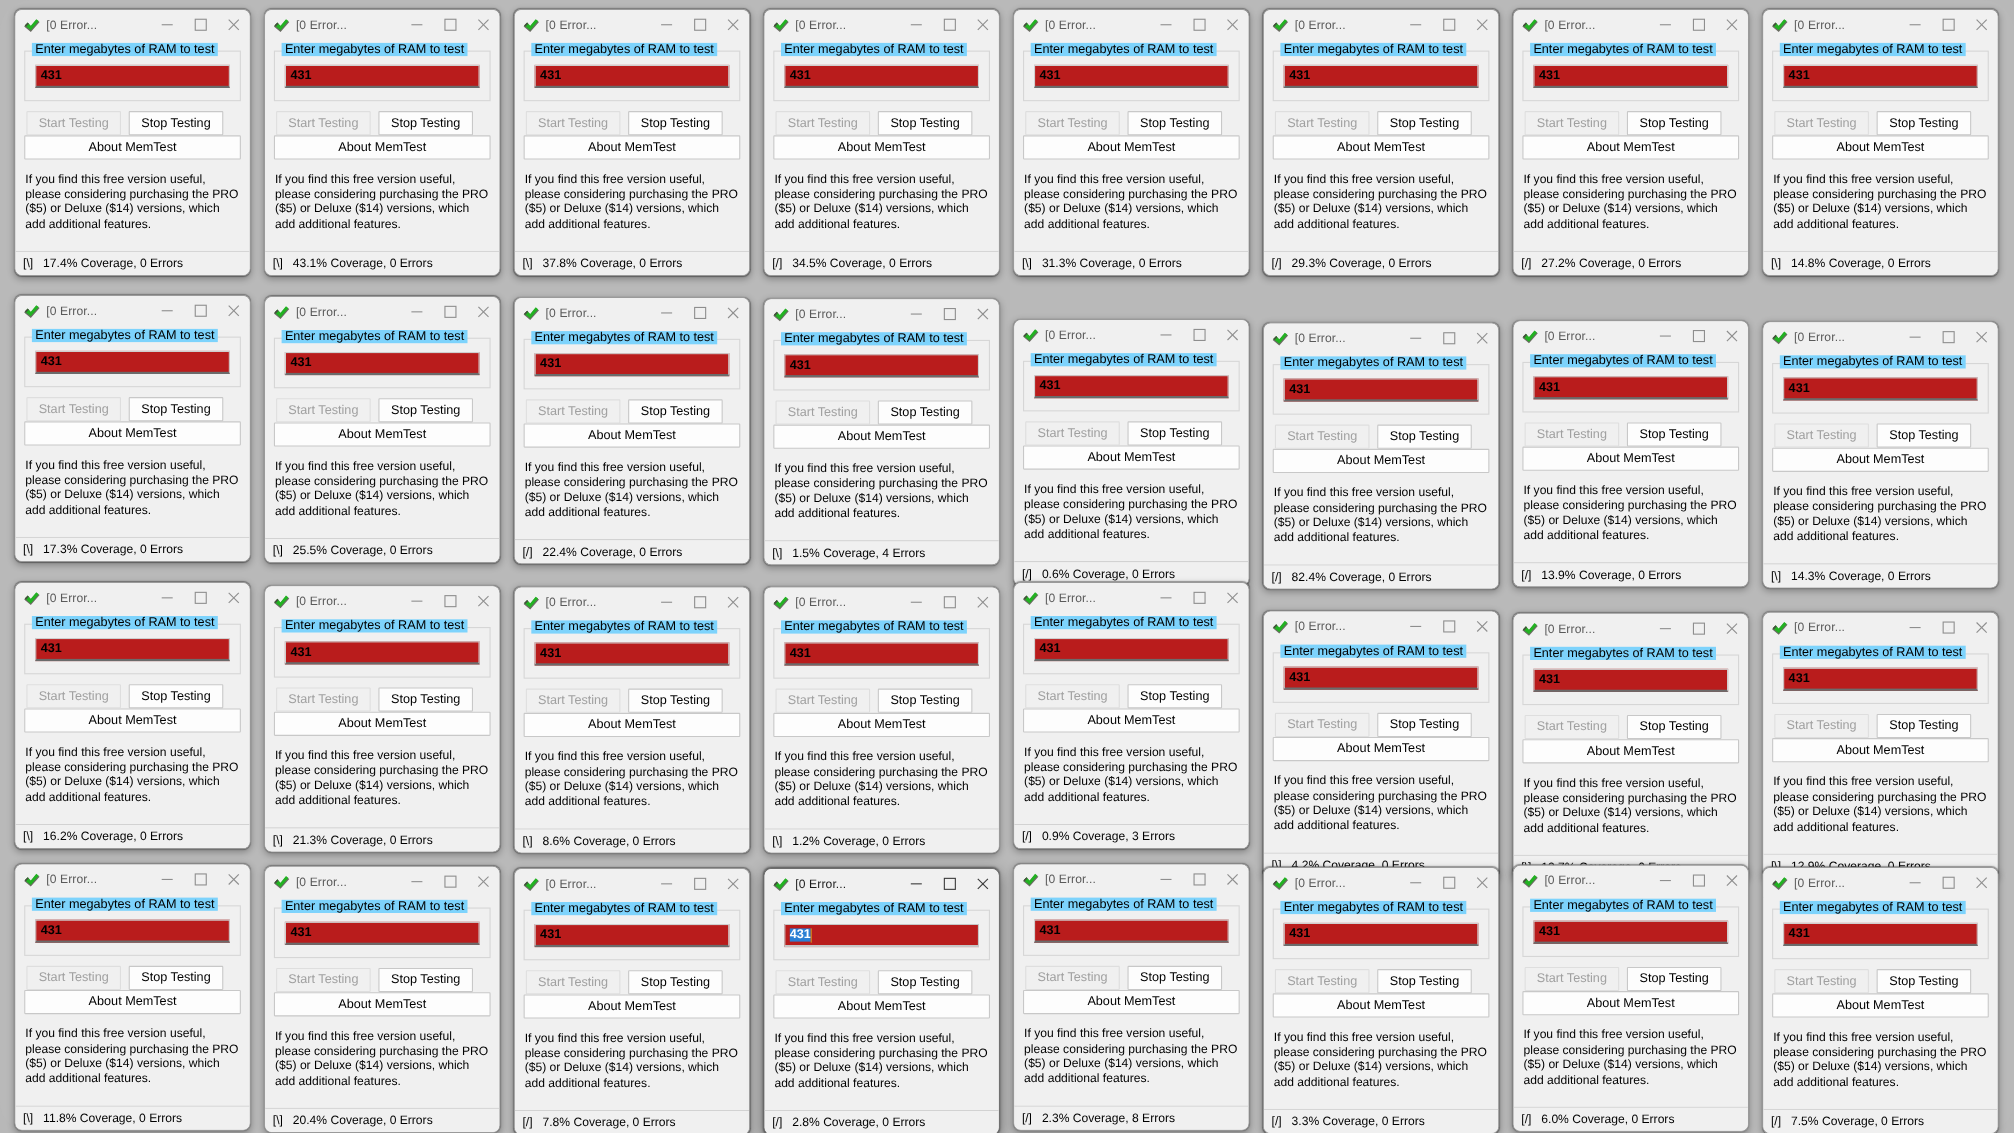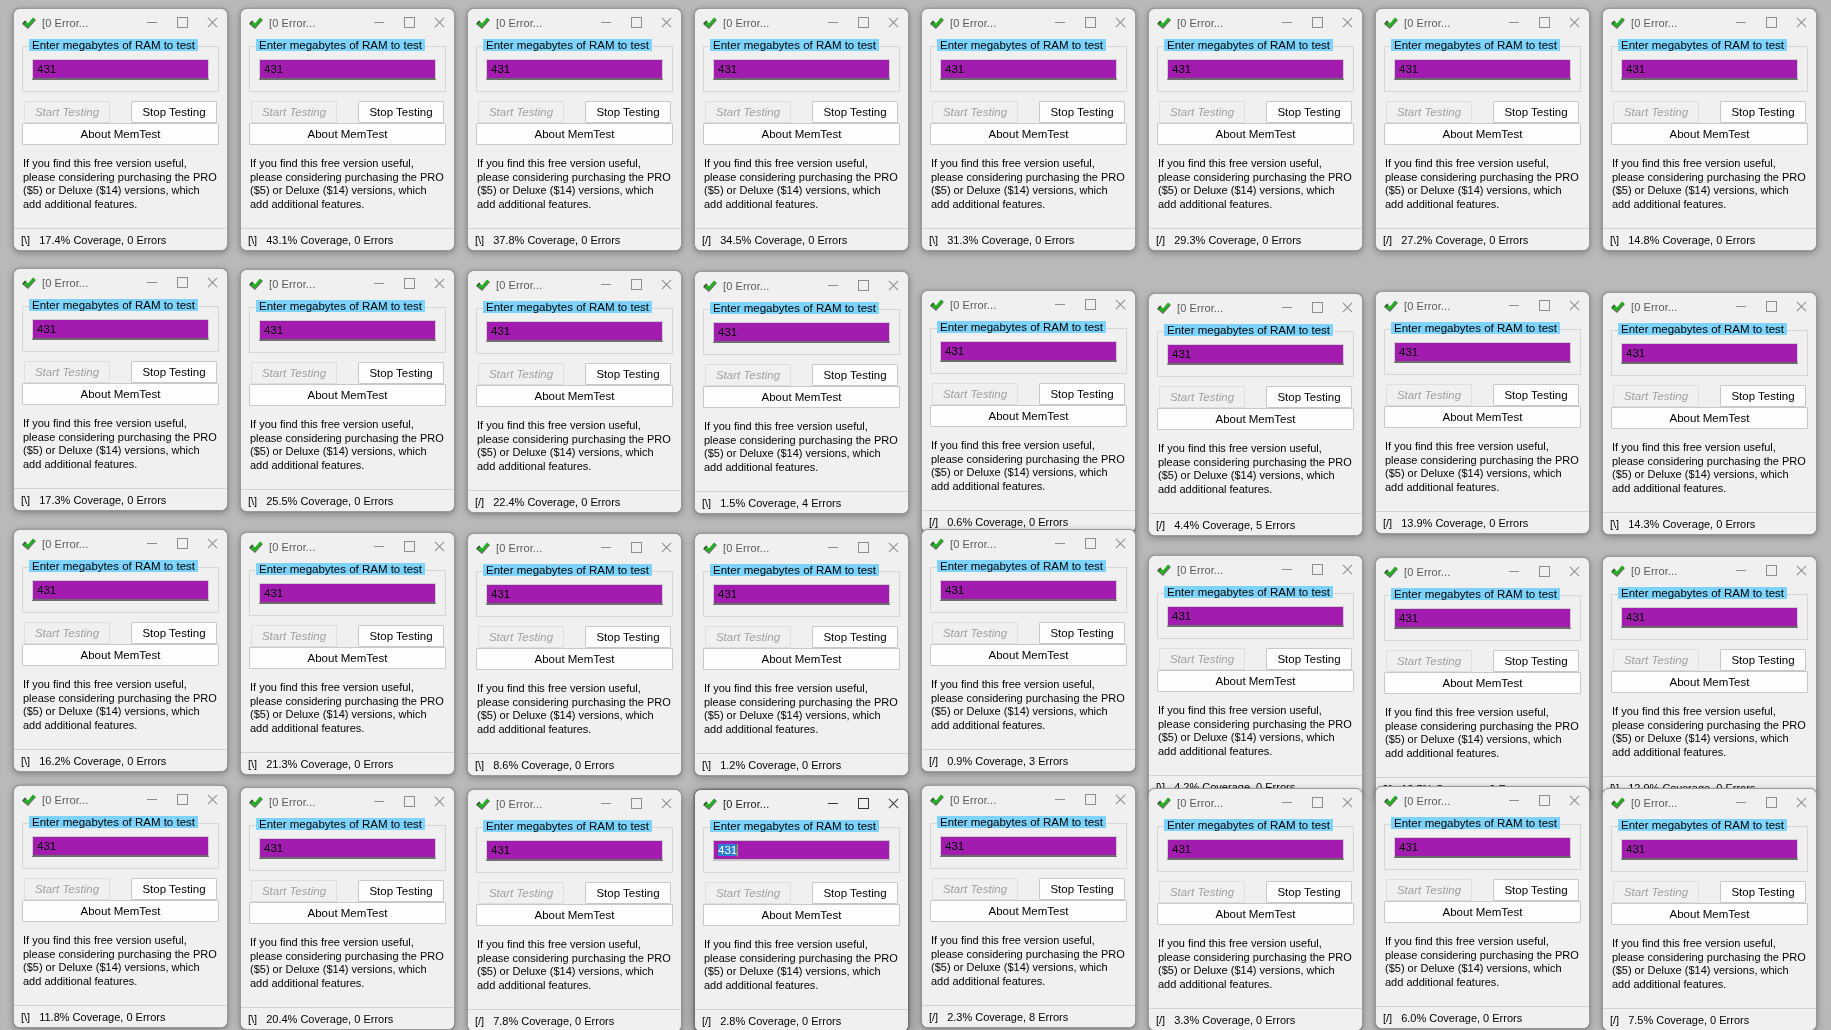--- a/index.html
+++ b/index.html
@@ -112,29 +112,30 @@
     top: -8px;
     left: 6px;
     background: #7dd3fc;
     padding: 0 3px;
     font-size: 11.5px;
     color: #000;
     white-space: nowrap;
   }
   .textbox {
     height: 21px;
-    background: #a21caf;
+    background: #b91c1c;
     border: 1px solid #cfcfcf;
     border-bottom: 2px solid #6b6b6b;
     box-sizing: border-box;
     display: flex;
     align-items: center;
     padding-left: 4px;
     font-size: 11.5px;
     color: #000;
+    font-weight: bold;
   }
   .win.focused .textbox { border-bottom-color: #0a63c9; border-color:#c6c6c6; }
   .textbox .val { white-space: nowrap; }
   .win.focused .textbox .val {
     background: #2a7fd4;
     color: #ffffff;
     padding: 0 0px;
   }
   .caret {
     display: none;
@@ -160,22 +161,22 @@
     display: flex;
     align-items: center;
     justify-content: center;
     border-radius: 1px;
   }
   .btn.disabled {
     background: #f0f0f0;
     border-color: #dedede;
     color: #a0a0a0;
   }
-  .btn-start { width: 86px; margin-left: 2px; font-style: italic; }
-  .btn-stop  { width: 86px; margin-left: auto; margin-right: 2px; }
+  .btn-start { width: 86px; margin-left: 2px; }
+  .btn-stop  { width: 86px; margin-left: auto; margin-right: 16px; }
   .btn-about { width: 100%; margin-top: 0; }
 
   .promo {
     margin-top: 12px;
     font-size: 11px;
     line-height: 13.5px;
     color: #000;
     padding: 0 1px;
   }
   .statusbar {
@@ -760,21 +761,21 @@
       </div>
       <div class="btnrow">
         <div class="btn disabled btn-start">Start Testing</div>
         <div class="btn btn-stop">Stop Testing</div>
       </div>
       <div class="btn btn-about">About MemTest</div>
       <div class="promo">If you find this free version useful, please considering purchasing the PRO ($5) or Deluxe ($14) versions, which add additional features.</div>
     </div>
     <div class="statusbar">
       <span class="spinner">[/]</span>
-      <span>4.4% Coverage, 5 Errors</span>
+      <span>82.4% Coverage, 0 Errors</span>
     </div>
   </div>
     <div class="win" style="left: 1375px; top: 291px; z-index: 114;">
     <div class="titlebar">
       <span class="app-icon">
         <svg width="16" height="16" viewBox="0 0 16 16">
           <path d="M1 9 L4 6 L7 9 L12 3 L15 5 L7 14 Z" fill="#6b6b63"></path>
           <path d="M1.5 8.2 L4.2 5.4 L7 8.4 L12 2.4 L14.2 4.2 L7 12.6 Z" fill="#22b222"></path>
           <path d="M1.5 8.2 L4.2 5.4 L5.2 6.5 L2.6 9.2 Z" fill="#4a4a42"></path>
         </svg>

